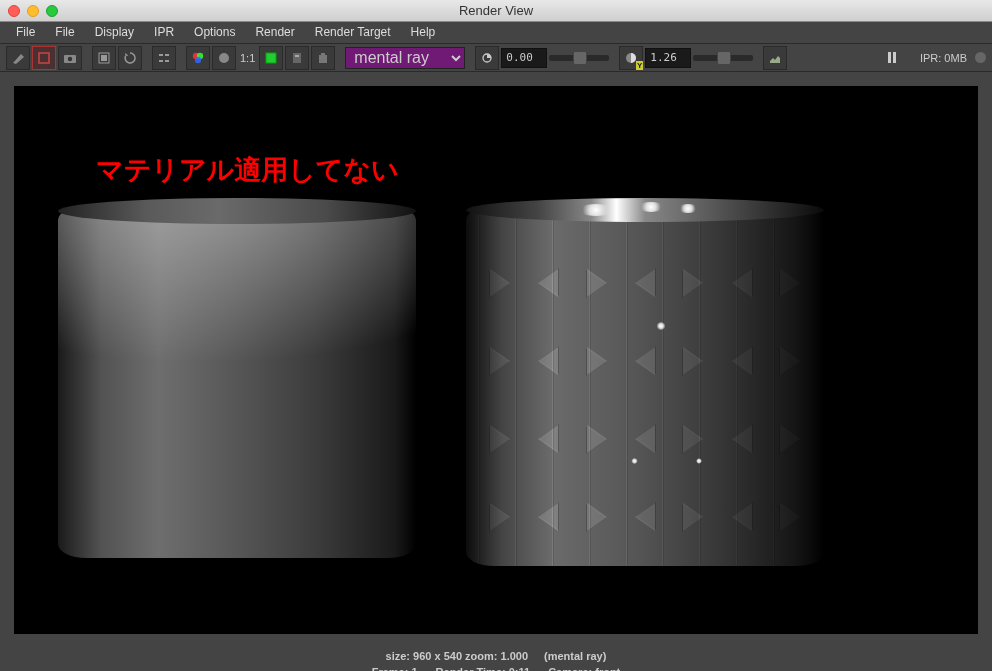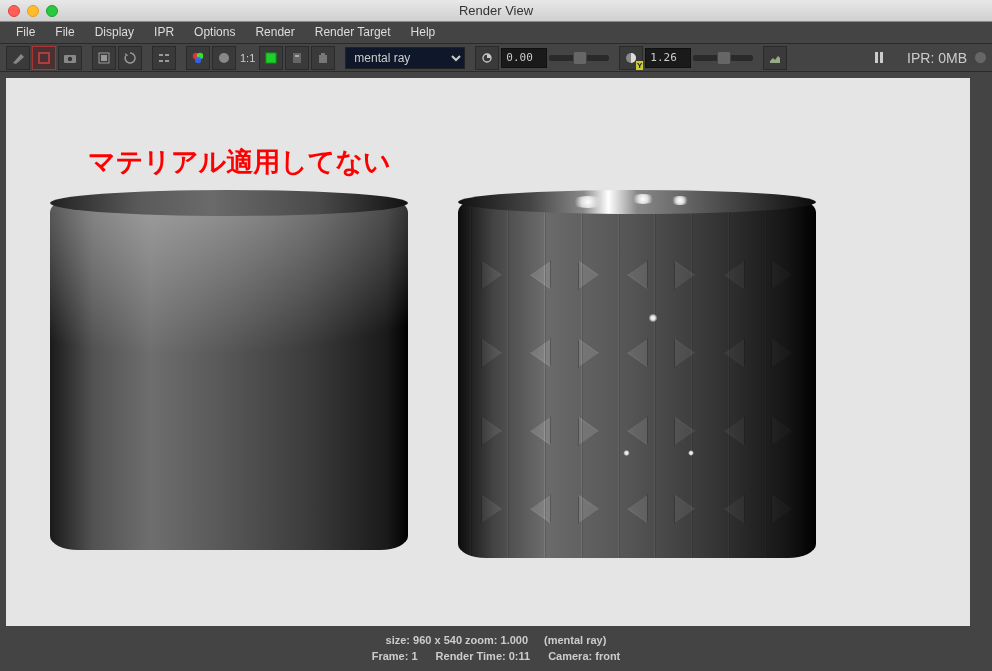--- a/index.html
+++ b/index.html
@@ -17,33 +17,33 @@
 
 .menubar { height:22px; background:#444; display:flex; padding:0 6px; border-bottom:1px solid #2a2a2a; }
 .menubar span { padding:3px 10px; color:#ddd; font-size:12px; cursor:default; }
 
 
 .toolbar { height:28px; background:#444; display:flex; align-items:center; padding:0 6px; border-bottom:1px solid #2a2a2a; gap:2px; }
 .tbtn-icon { width:24px; height:24px; background:#3a3a3a; border:1px solid #2a2a2a; display:flex; align-items:center; justify-content:center; color:#bbb; font-size:11px; }
 .tbtn-icon.active { border:1px solid #a33; background:#4a3030; }
 .tbtn-icon svg { display:block; }
 .sep { width:6px; }
-.renderer-sel { width:120px; height:22px; background:#0f172a; border:1px solid #222; color:#ccc; font-size:12px; padding:0 4px; }
+.renderer-sel { width:120px; height:22px; background:#701a75; border:1px solid #222; color:#ccc; font-size:16px; padding:0 4px; }
 .val-box { width:46px; height:20px; background:#1a1a1a; border:1px solid #111; color:#ccc; display:flex; align-items:center; padding:1px 4px; font-size:11px; font-family:monospace; }
 .slider { width:60px; height:6px; background:#2a2a2a; position:relative; border-radius:2px; }
 .slider .thumb { position:absolute; top:-4px; left:24px; width:14px; height:14px; background:#666; border-radius:2px; border:1px solid #444; }
 .ratio { color:#ccc; font-size:11px; padding:0 2px; }
 .spacer { flex:1; }
-.ipr-label { color:#ccc; font-size:14px; margin-left:22px; }
+.ipr-label { color:#ccc; font-size:11px; margin-left:22px; }
 .pause-icon { display:inline-flex; gap:2px; }
 .pause-icon i { width:3px; height:11px; background:#ccc; display:block; }
 .ipr-dot { width:11px; height:11px; border-radius:50%; background:#666; margin-left:6px; }
 
 
-.viewport { position:relative; margin:6px; width:964px; height:548px; background:#e5e5e5; }
+.viewport { position:relative; margin:14px; width:964px; height:548px; background:#000000; }
 .annot { position:absolute; color:#f00; font-size:27px; font-weight:bold; font-family:"Hiragino Kaku Gothic Pro","Meiryo",sans-serif; }
 .annot.left { top:66px; left:82px; }
 .annot.right { top:66px; left:470px; }
 
 .cyl-wrap { position:absolute; top:112px; }
 .cyl-wrap.left { left:44px; }
 .cyl-wrap.right { left:452px; }
 
 
 .cyl-plain { width:358px; height:360px; position:relative; }

